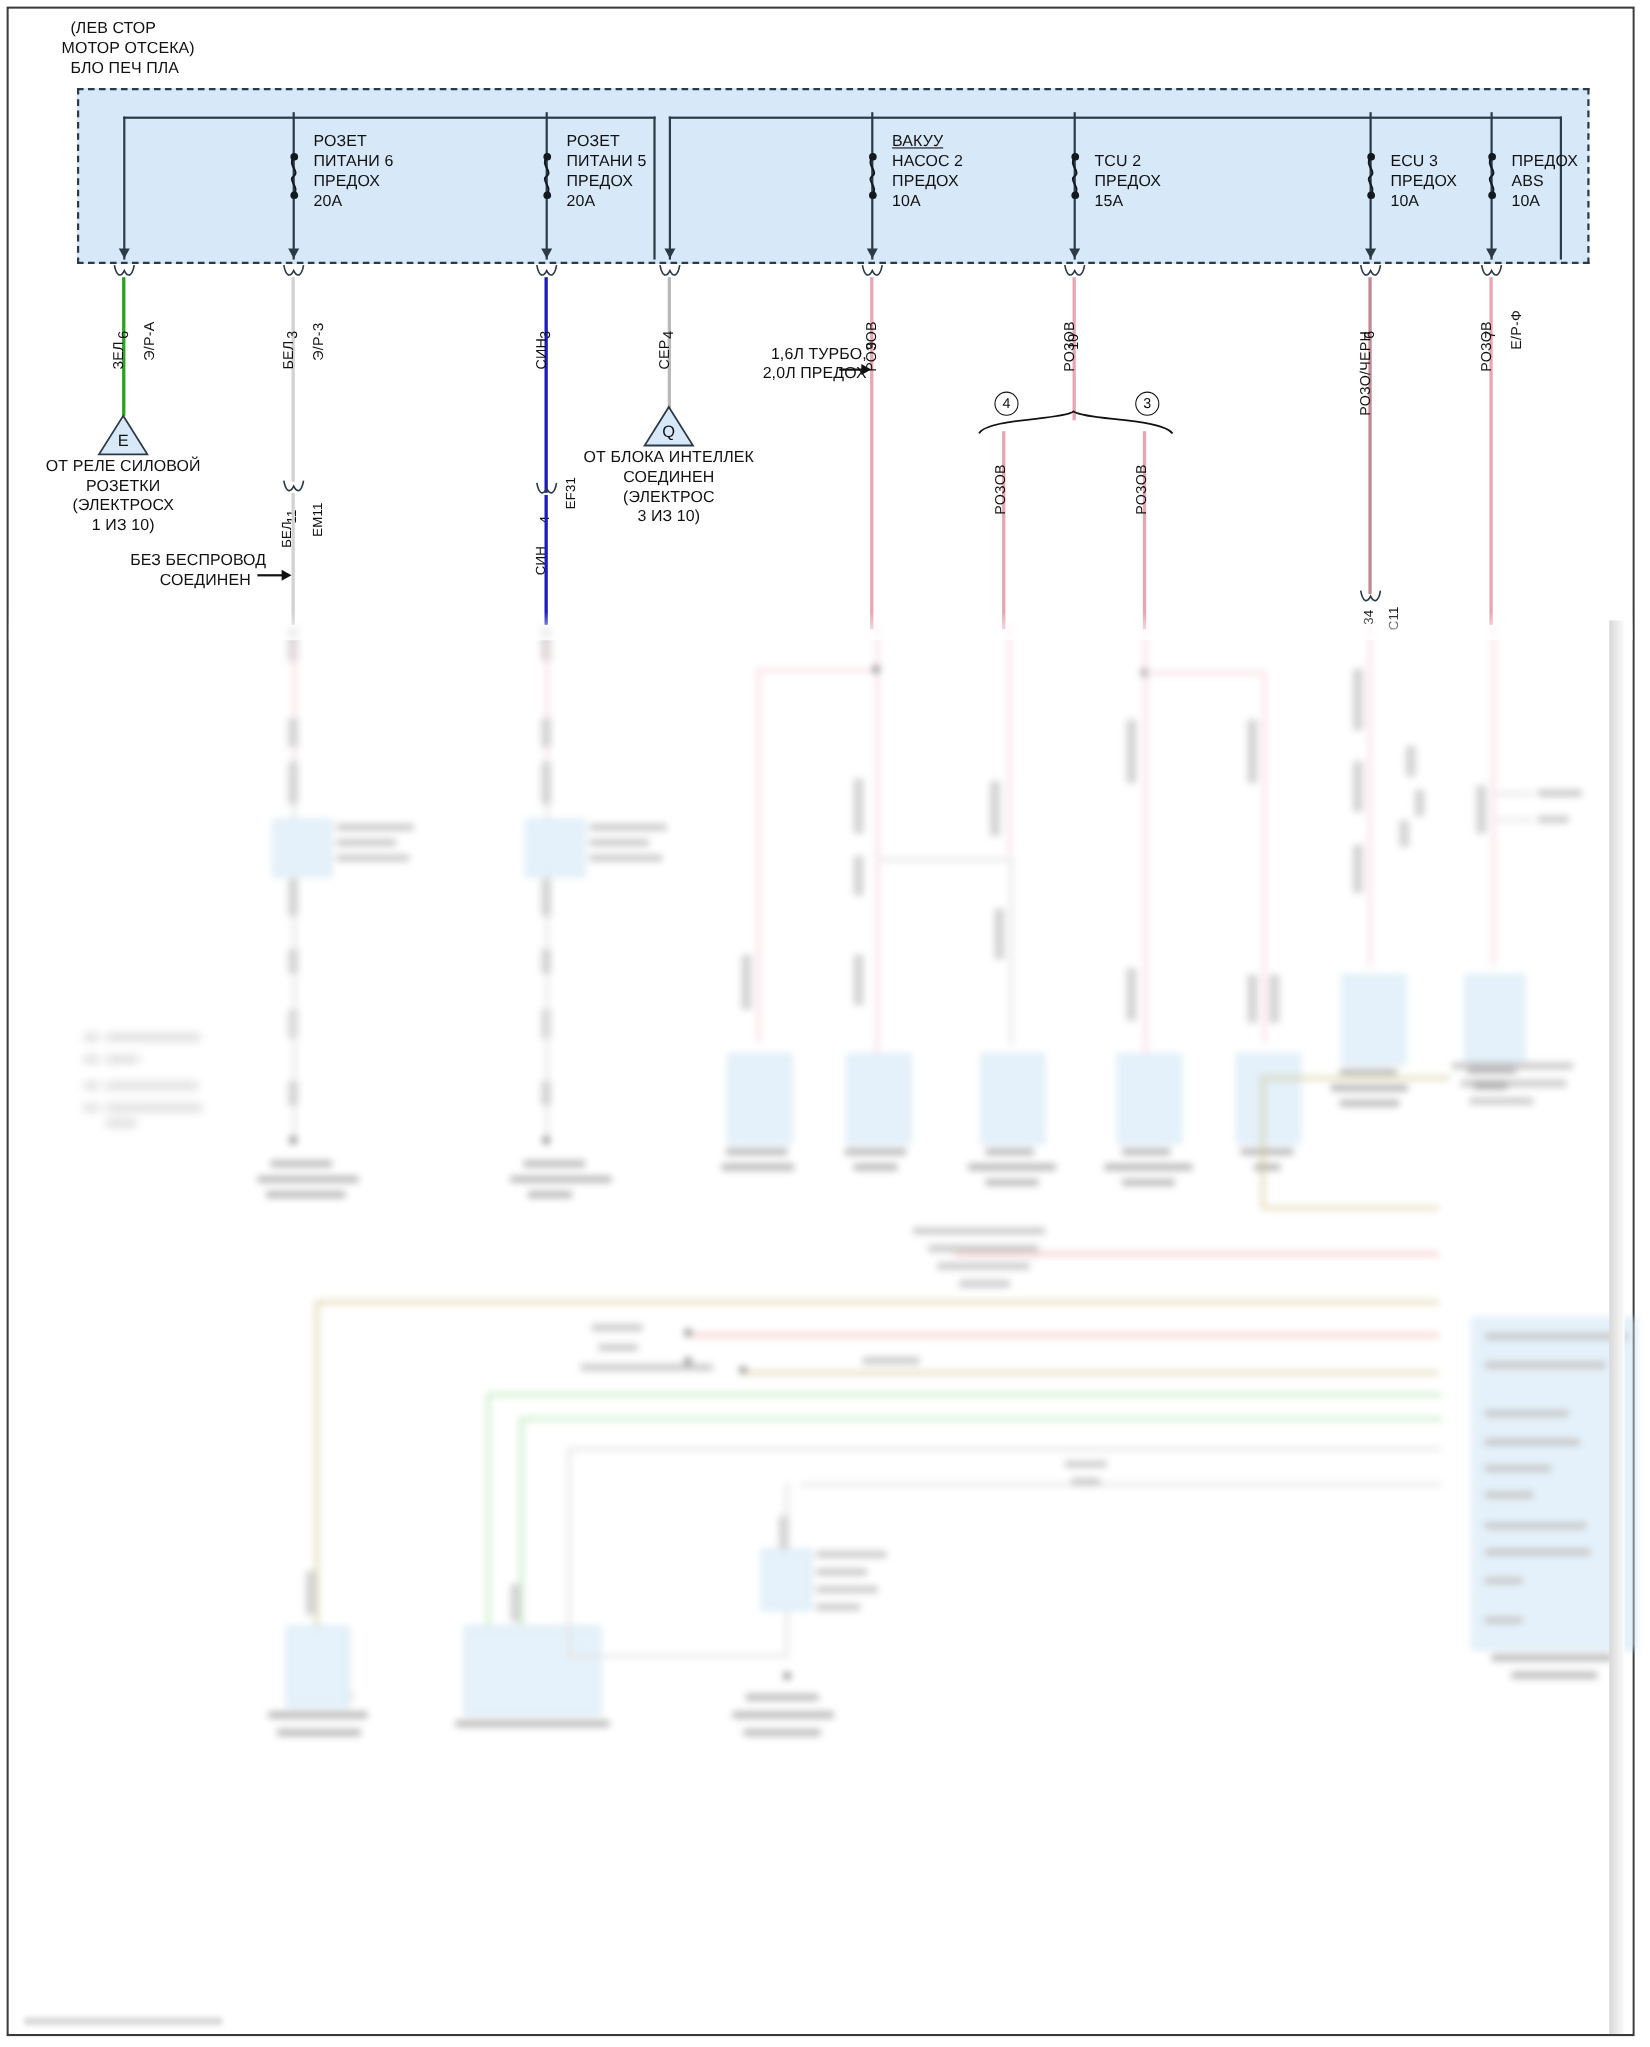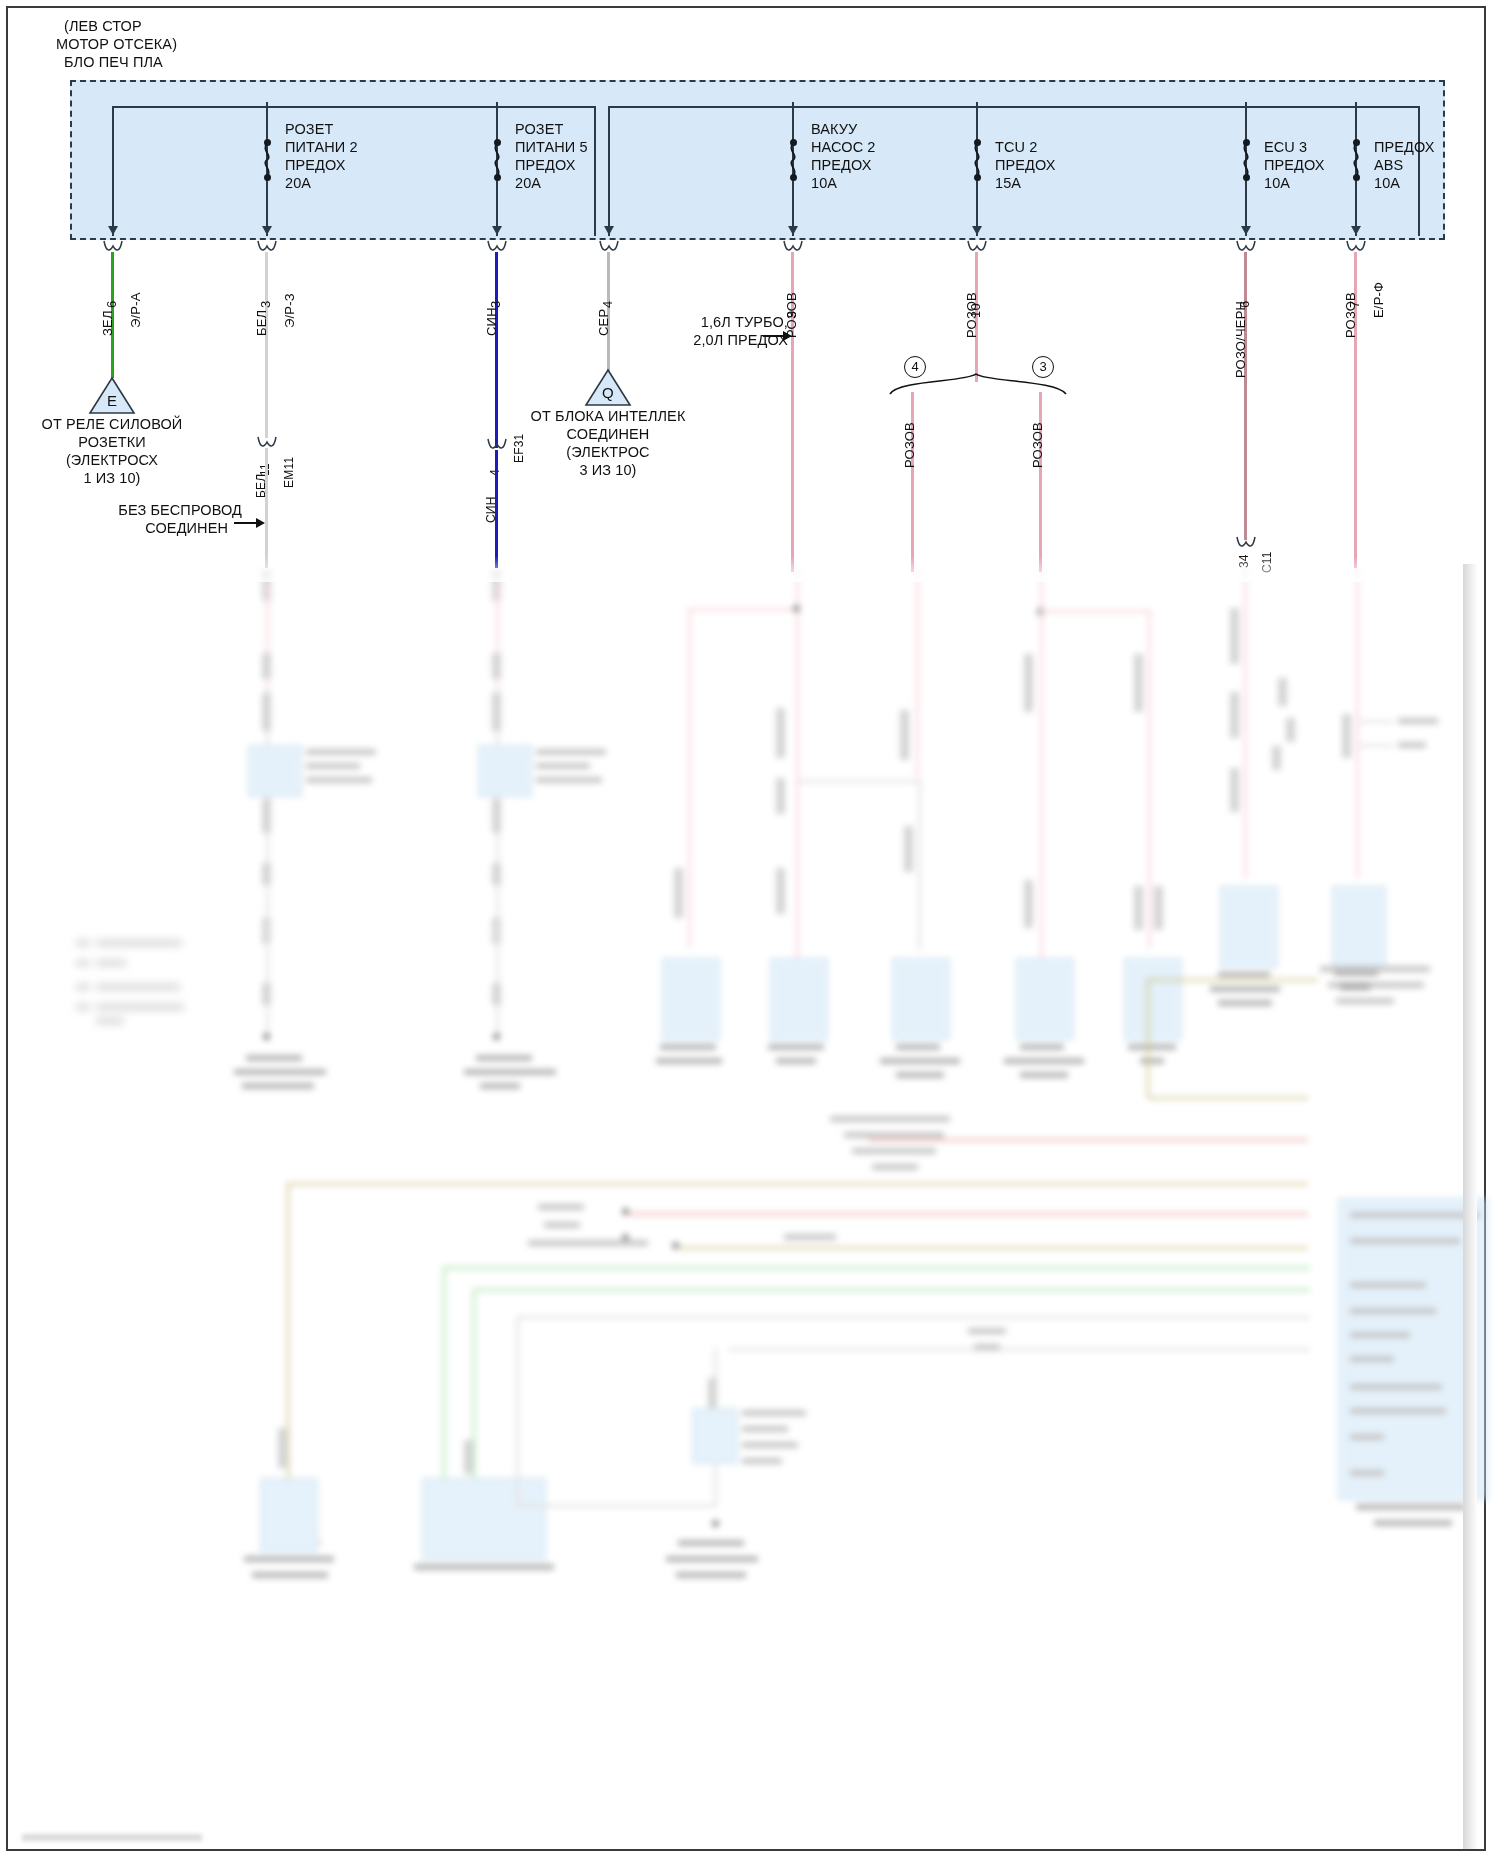--- a/index.html
+++ b/index.html
@@ -154,30 +154,30 @@
     <div class="arrowhead" style="left:1342.5px;top:218px;"></div>
     <div class="fuse" style="left:1340.5px;top:131px;height:42px;">
       <div class="dot t"></div>
       <div class="dot b"></div>
       <svg width="14" height="36" viewBox="0 0 14 36">
         <path d="M7 1 C 1 8, 13 14, 7 18 C 1 22, 13 28, 7 35" stroke="#121a20" stroke-width="1.8" fill="none"></path>
       </svg>
     </div>
 
     <div class="lbl" style="left:277px;top:113px;">РОЗЕТ</div>
-    <div class="lbl" style="left:277px;top:131px;">ПИТАНИ 2</div>
+    <div class="lbl" style="left:277px;top:131px;">ПИТАНИ 6</div>
     <div class="lbl" style="left:277px;top:149px;">ПРЕДОХ</div>
     <div class="lbl" style="left:277px;top:167px;">20A</div>
 
     <div class="lbl" style="left:507px;top:113px;">РОЗЕТ</div>
     <div class="lbl" style="left:507px;top:131px;">ПИТАНИ 5</div>
     <div class="lbl" style="left:507px;top:149px;">ПРЕДОХ</div>
     <div class="lbl" style="left:507px;top:167px;">20A</div>
 
-    <div class="lbl" style="left:803px;top:113px;">ВАКУУ</div>
+    <div class="lbl" style="left:803px;top:113px;text-decoration:underline;">ВАКУУ</div>
     <div class="lbl" style="left:803px;top:131px;">НАСОС 2</div>
     <div class="lbl" style="left:803px;top:149px;">ПРЕДОХ</div>
     <div class="lbl" style="left:803px;top:167px;">10A</div>
 
     <div class="lbl" style="left:987px;top:131px;">TCU 2</div>
     <div class="lbl" style="left:987px;top:149px;">ПРЕДОХ</div>
     <div class="lbl" style="left:987px;top:167px;">15A</div>
 
     <div class="lbl" style="left:1256px;top:131px;">ECU 3</div>
     <div class="lbl" style="left:1256px;top:149px;">ПРЕДОХ</div>

